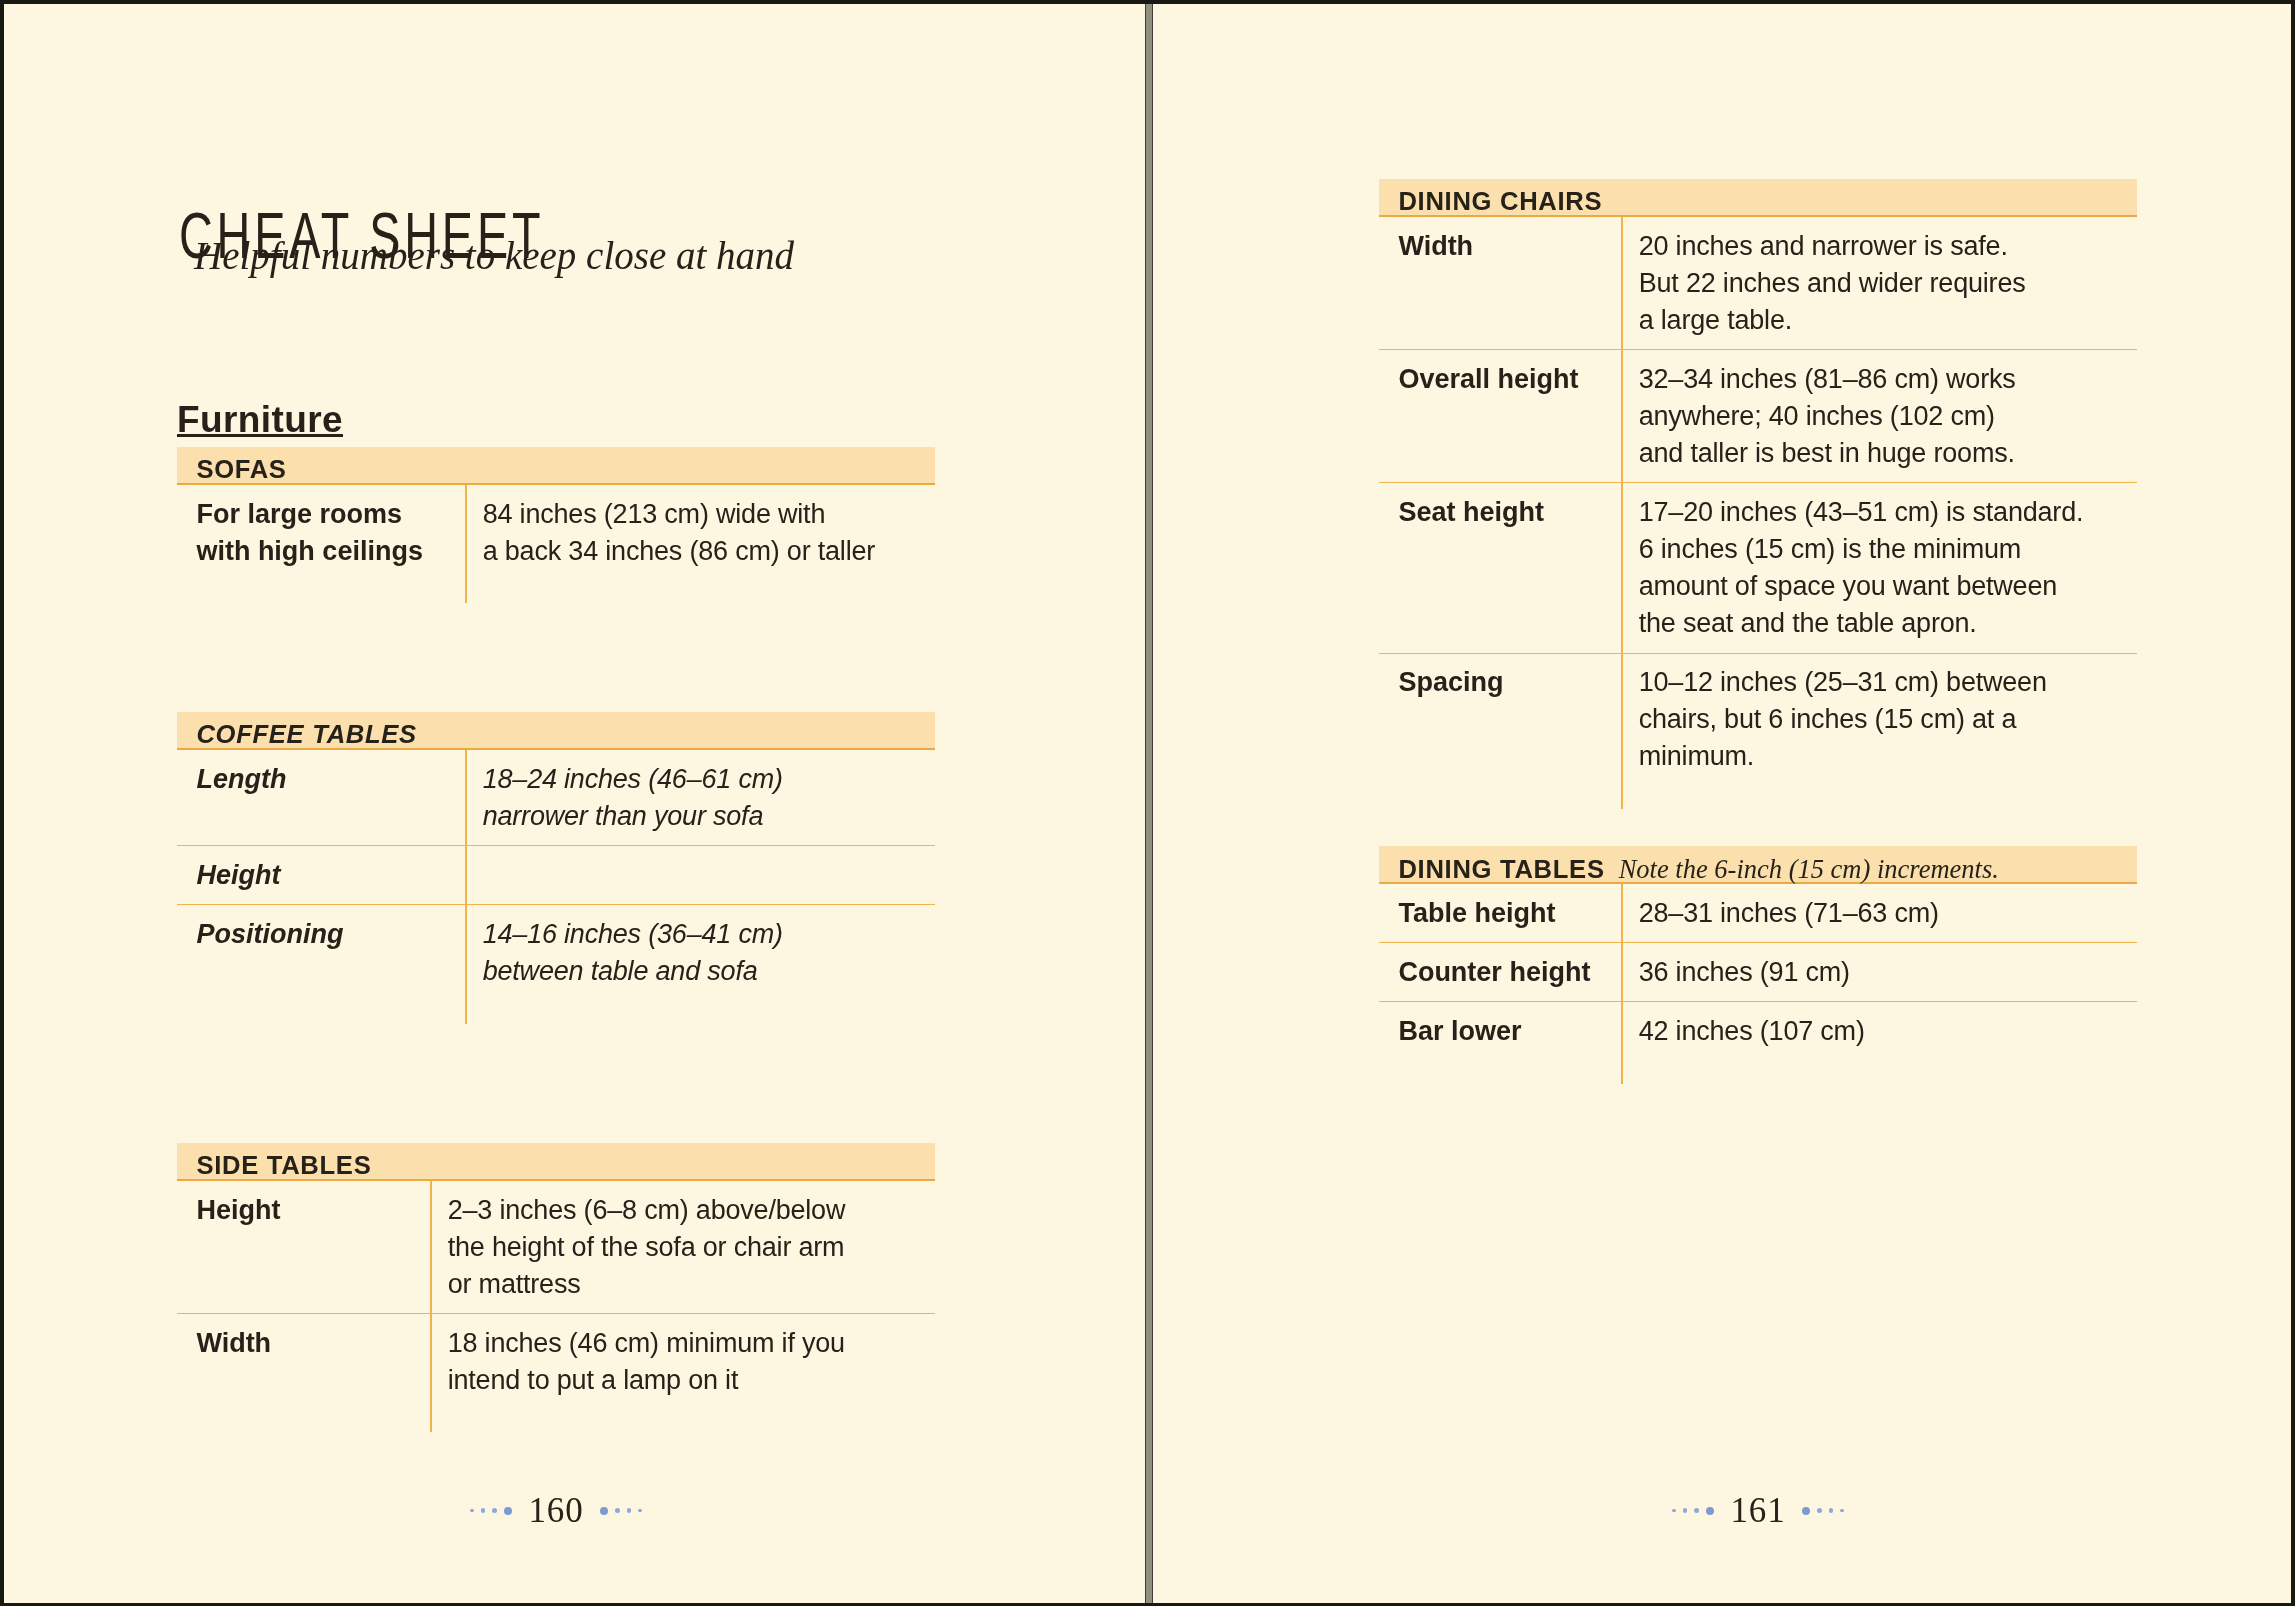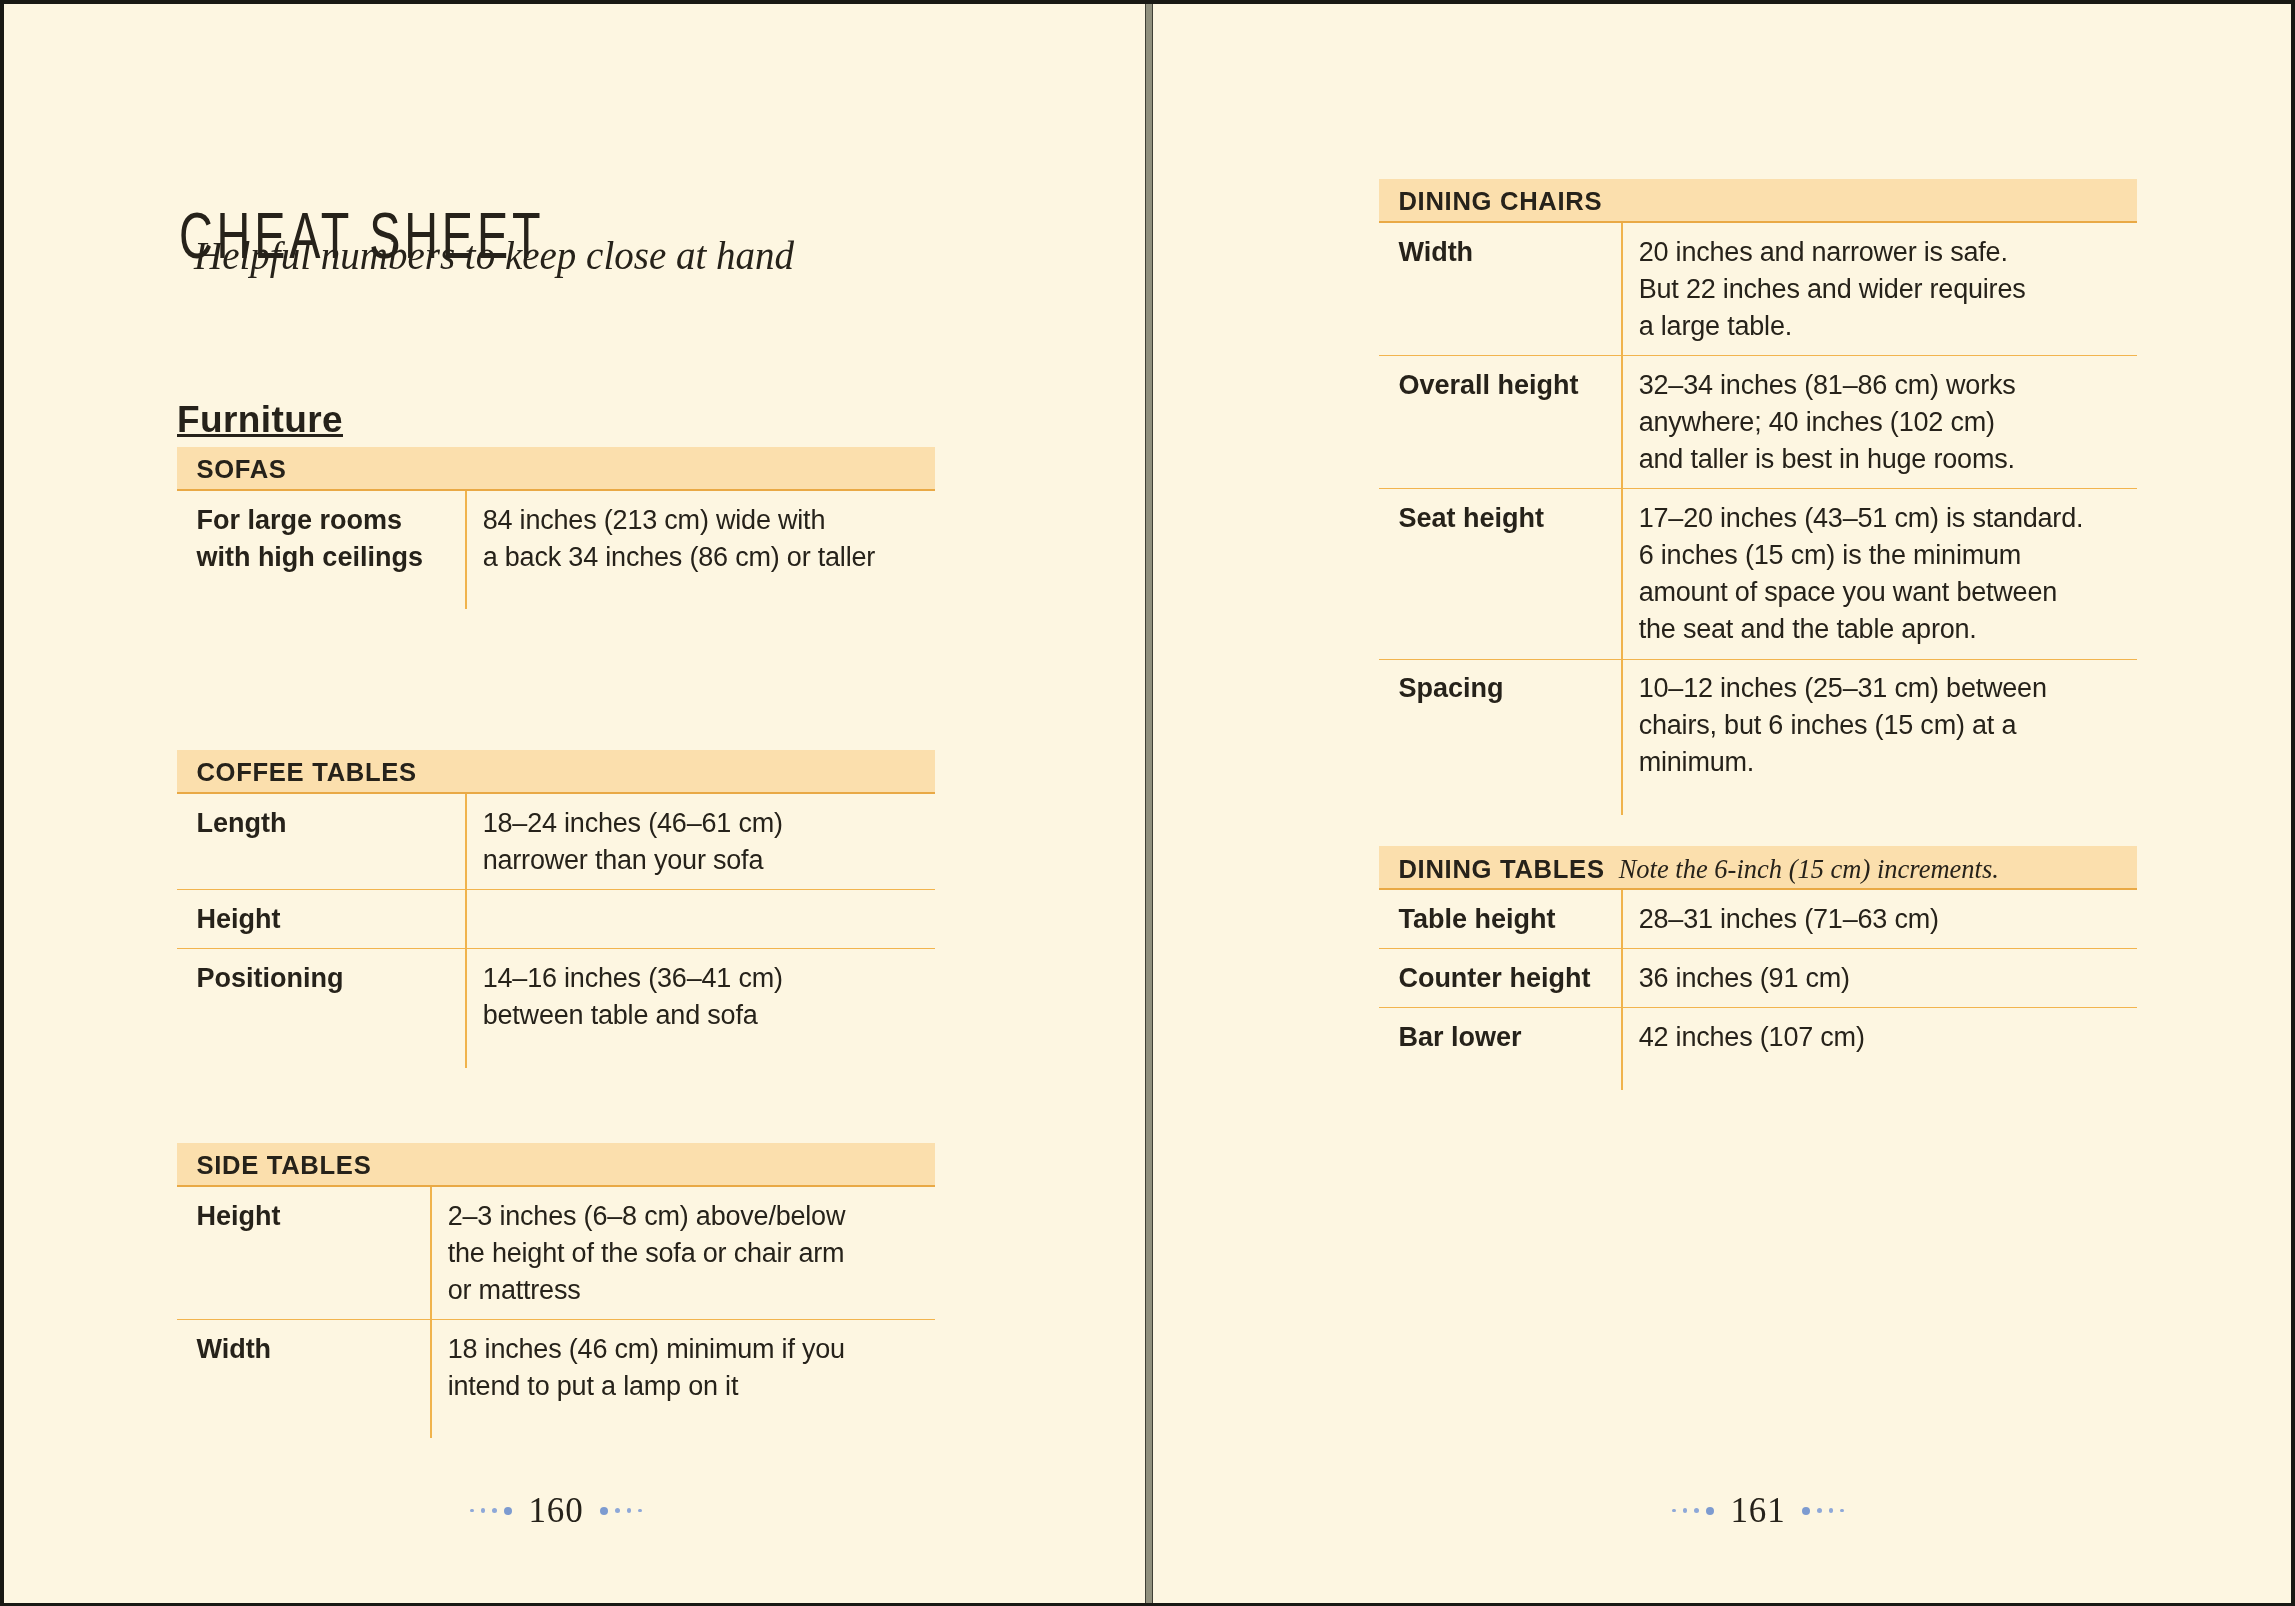--- a/index.html
+++ b/index.html
@@ -24,21 +24,21 @@
     font-family:"Liberation Serif",serif;font-style:italic;
     font-size:39px;line-height:1.2;white-space:nowrap;margin-left:15px;
   }
   .section-heading{
     position:absolute;left:177px;top:368px;
     font-size:37px;font-weight:bold;letter-spacing:0.4px;text-decoration:underline;
   }
   
   .ftable{position:absolute;width:758px;}
   .t-header{
-    height:44px;background:#fbdfad;border-bottom:2.6px solid #e9a945;
+    height:38px;background:#fbdfad;border-bottom:2.6px solid #e9a945;
     display:flex;align-items:baseline;padding:0 0 0 19.4px;box-sizing:border-box;
   }
   .t-header-inner{display:flex;align-items:baseline;gap:14px;margin-top:8px;}
   .t-title{font-size:25.6px;font-weight:bold;letter-spacing:0.7px;white-space:nowrap;}
   .t-note{
     font-family:"Liberation Serif",serif;font-style:italic;
     font-size:26.5px;white-space:nowrap;
   }
   .t-body{position:relative;}
   .v-divider{
@@ -94,21 +94,21 @@
       <div class="v-divider"></div>
       <div class="t-row">
         <div class="t-label">For large rooms
 with high ceilings</div>
         <div class="t-value">84 inches (213 cm) wide with
 a back 34 inches (86 cm) or taller</div>
       </div>
     </div>
   </div>
 
-  <div class="ftable" style="left:177px;top:750px;">
+  <div class="ftable" style="left:177px;top:712px;font-style:italic;">
     <div class="t-header">
       <div class="t-header-inner">
         <span class="t-title">COFFEE TABLES</span>
       </div>
     </div>
     <div class="t-body" style="--col:288px;">
       <div class="v-divider"></div>
       <div class="t-row">
         <div class="t-label">Length</div>
         <div class="t-value">18–24 inches (46–61 cm)

